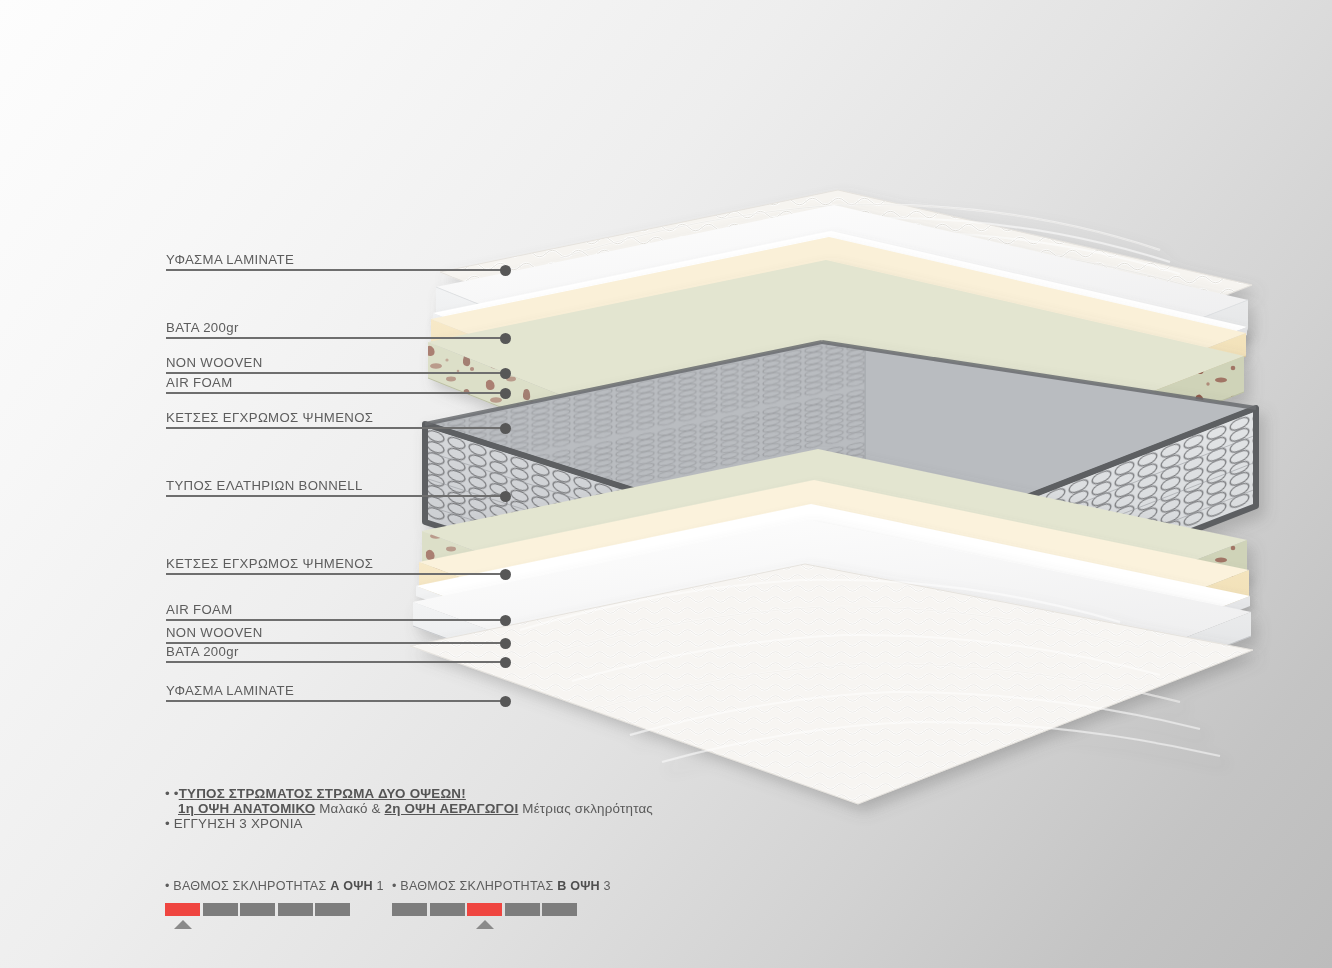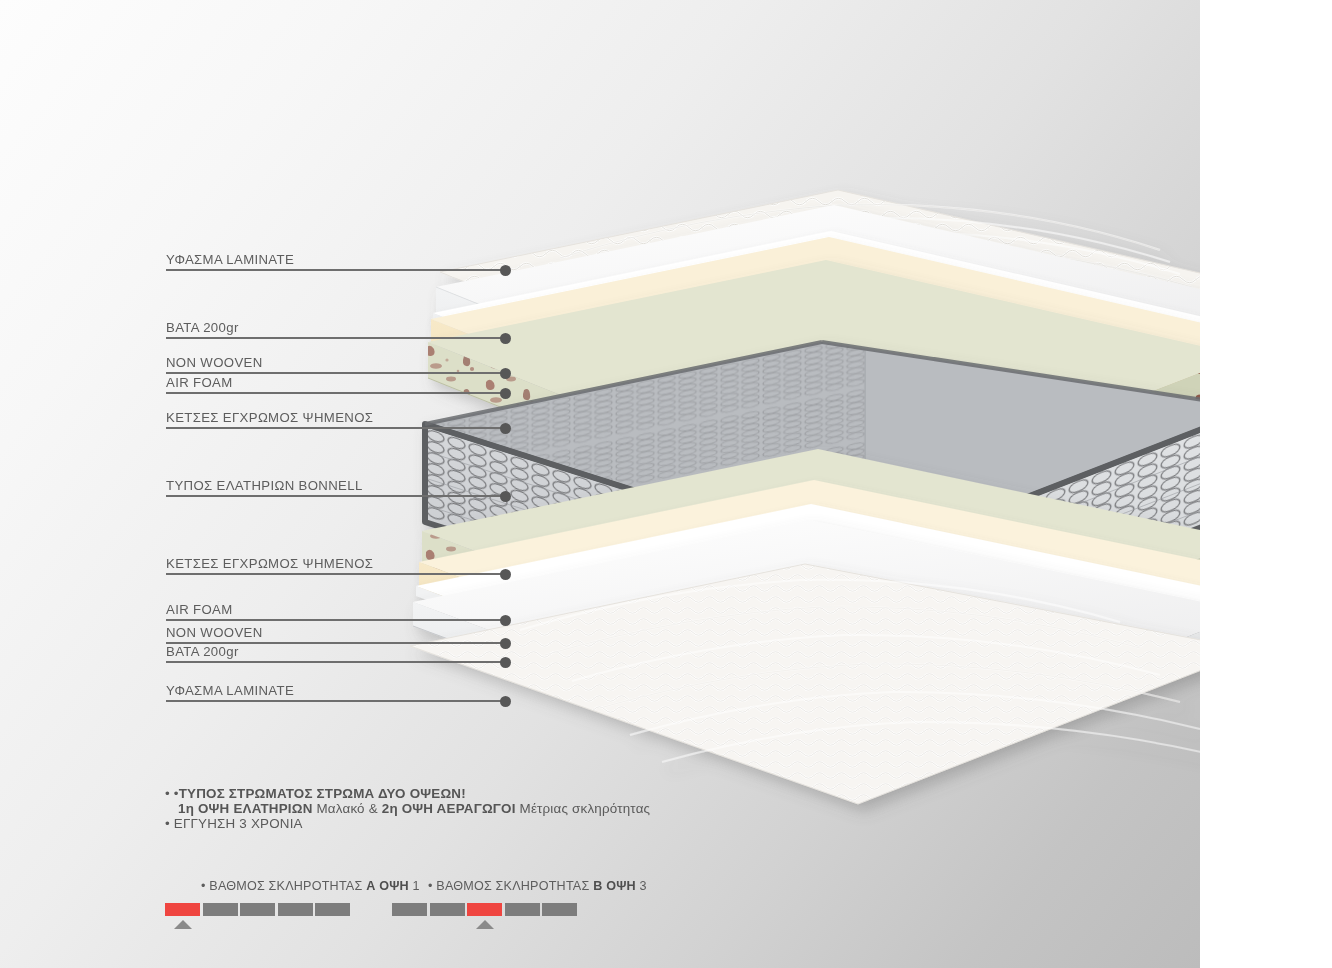--- a/index.html
+++ b/index.html
@@ -2,21 +2,21 @@
 <html><head>
 <meta charset="utf-8">
 <style>
   html, body {
     margin: 0;
     padding: 0;
     background: #ffffff;
   }
   #canvas {
     position: relative;
-    width: 1200px;
+    width: 1332px;
     height: 968px;
     overflow: hidden;
     background: linear-gradient(128deg,
         #fdfdfd 0%,
         #f7f7f7 18%,
         #eeeeee 38%,
         #e2e2e2 56%,
         #d2d2d2 74%,
         #c4c4c4 88%,
         #bcbcbc 100%);
@@ -73,34 +73,33 @@
   #spec {
     position: absolute;
     left: 165px;
     top: 786px;
     color: #5a5a5a;
     font-size: 13.4px;
     line-height: 15.1px;
     letter-spacing: 0.2px;
   }
   #spec .ln { white-space: nowrap; }
-  #spec .strong { font-weight: bold; color: #555555; }
+  #spec .strong { font-weight: bold; color: #555555; text-decoration: underline; }
   #spec .ln.indent { padding-left: 13px; }
 
   
   .scale {
     position: absolute;
     top: 879px;
   }
   .scale .title {
     font-size: 12.6px;
     color: #5d5d5d;
     letter-spacing: 0.2px;
     white-space: nowrap;
-    margin-left: 36px;
   }
   .scale .title b { color: #4f4f4f; }
   .scale .bars {
     position: relative;
     margin-top: 10px;
     height: 13px;
   }
   .scale .bar {
     position: absolute;
     top: 0;
@@ -437,21 +436,21 @@
     <div class="cap">ΥΦΑΣΜΑ  LAMINATE</div>
     <div class="rule" style="width:335px;"></div>
     <div class="dot" style="left:500px; bottom:-5px;"></div>
   </div>
 
   <div id="spec">
     <div class="ln">
       <span>• •</span><span class="strong">ΤΥΠΟΣ ΣΤΡΩΜΑΤΟΣ ΣΤΡΩΜΑ ΔΥΟ ΟΨΕΩΝ!</span>
     </div>
     <div class="ln indent">
-      <span class="strong">1η ΟΨΗ ΕΛΑΤΗΡΙΩΝ</span><span> Μαλακό &amp; </span><span class="strong">2η ΟΨΗ ΑΕΡΑΓΩΓΟΙ</span><span> Μέτριας σκληρότητας</span>
+      <span class="strong">1η ΟΨΗ ΑΝΑΤΟΜΙΚΟ</span><span> Μαλακό &amp; </span><span class="strong">2η ΟΨΗ ΑΕΡΑΓΩΓΟΙ</span><span> Μέτριας σκληρότητας</span>
     </div>
     <div class="ln">• ΕΓΓΥΗΣΗ 3 ΧΡΟΝΙΑ</div>
   </div>
 
   <div class="scale" style="left:165px;">
     <div class="title">
       <span>•</span><span> ΒΑΘΜΟΣ ΣΚΛΗΡΟΤΗΤΑΣ </span><b>Α ΟΨΗ</b><span> </span><span>1</span>
     </div>
     <div class="bars" id="bars-a">
         <div class="bar on" style="left: 0px;"></div>

